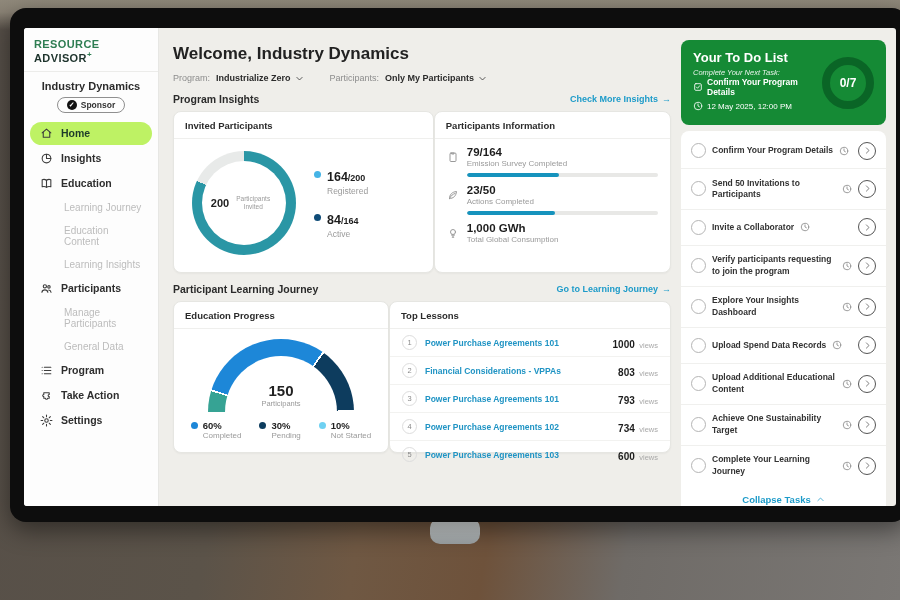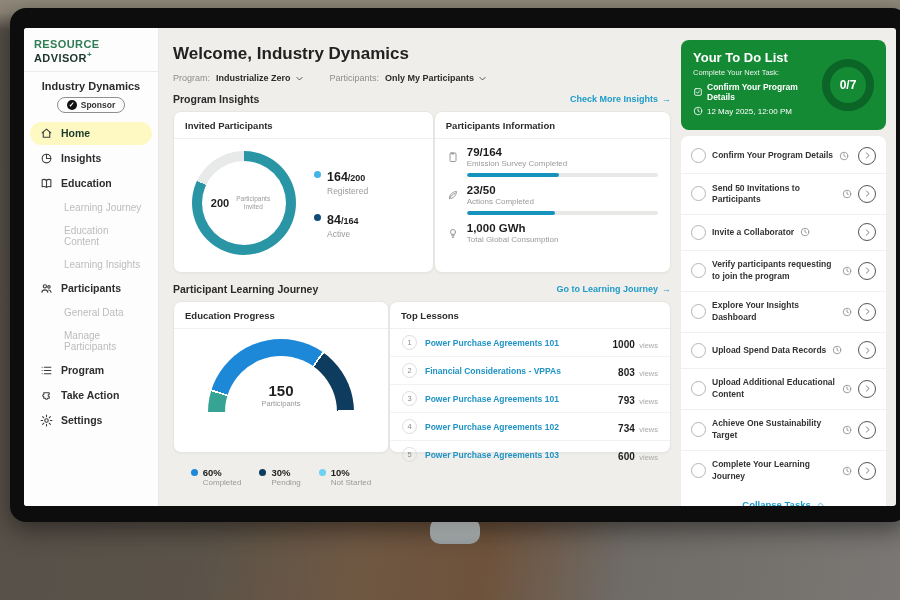--- a/index.html
+++ b/index.html
@@ -21,21 +21,21 @@
     border-bottom:1px solid #ececea;}
   .logo .g{color:#2e7d52;}.logo .d{color:#1d332c;}.logo sup{color:#2e7d52;font-size:8px;}
   .org{ text-align:center;font-size:11px;font-weight:bold;color:#2c2c2c;margin-top:8px;}
   .sponsor{margin:5px auto 8px;display:flex;align-items:center;gap:4px;width:max-content;
     border:1px solid #8f8f8f;border-radius:10px;padding:2px 9px;font-size:8.5px;font-weight:bold;color:#333;}
   .sponsor .ic{width:10px;height:10px;border-radius:50%;background:#111;color:#fff;display:flex;
     align-items:center;justify-content:center;font-size:7px;}
   .nav{display:flex;flex-direction:column;}
   .nav-item{display:flex;align-items:center;gap:8px;font-size:10.5px;font-weight:bold;color:#2e2e2e;
     padding:5px 10px;margin:1px 6px;cursor:pointer;}
-  .nav-item.active{background:#fef9c3;border-radius:12px;color:#1d3b2a;}
+  .nav-item.active{background:#bef264;border-radius:12px;color:#1d3b2a;}
   .nav-item.sub{font-weight:normal;color:#bcbcbc;padding-left:34px;font-size:10px;}
   .nav-item .nico{width:13px;height:13px;color:#3c3c3c;flex:none;display:inline-flex;}
   .nav-item .nico svg{width:13px;height:13px;}
 
   
   .main{flex:1;display:flex;padding:6px 10px 0 14px;gap:10px;min-width:0;}
   .centercol{flex:1;min-width:0;}
   .welcome{font-size:17px;font-weight:bold;color:#222;margin:10px 0 9px;}
   .filters{display:flex;align-items:center;gap:26px;font-size:9px;margin-bottom:10px;}
   .filters .lbl{color:#8d8d8d;}
@@ -80,42 +80,42 @@
   
   .card-edu{width:214px;flex:none;height:150px;}
   .gauge-wrap{display:flex;flex-direction:column;align-items:center;padding-top:10px;}
   .gauge{width:146px;height:74px;overflow:hidden;position:relative;}
   .gauge .gc{width:146px;height:146px;border-radius:50%;}
   .gauge .gh{position:absolute;left:17px;top:17px;width:112px;height:112px;border-radius:50%;background:#fff;
     display:flex;flex-direction:column;align-items:center;padding-top:26px;box-sizing:border-box;}
   .gauge .gv{font-size:15px;font-weight:bold;color:#222;}
   .gauge .gl{font-size:7.5px;color:#9a9a9a;}
   .glegend{display:flex;gap:18px;margin-top:7px;}
-  .gli{display:flex;gap:5px;margin-top:47px;}
+  .gli{display:flex;gap:5px;}
   .gli .ldot{margin-top:2px;}
   .gpc{font-size:9.5px;font-weight:bold;color:#222;}
   .gla{font-size:8px;color:#9a9a9a;}
 
   
   .card-lessons{flex:1;height:150px;}
   .lesson{display:flex;align-items:center;gap:8px;padding:4.5px 12px;border-bottom:1px solid #f2f2f0;}
   .lesson:last-child{border-bottom:none;}
   .rank{width:13px;height:13px;border-radius:50%;border:1px solid #ddd;color:#8a8a8a;font-size:7.5px;
     display:flex;align-items:center;justify-content:center;flex:none;}
   .lname{flex:1;font-size:8.5px;font-weight:bold;color:#2094c4;cursor:pointer;
     white-space:nowrap;overflow:hidden;text-overflow:ellipsis;}
   .views b{font-size:10px;color:#1d1d1d;}
   .views span{font-size:7.5px;color:#a8a8a8;}
 
   
   .rightcol{width:205px;flex:none;padding-top:6px;}
   .todo-head{background:#158a35;border-radius:8px;color:#fff;padding:10px 12px;display:flex;
     justify-content:space-between;align-items:center;}
   .th-title{font-size:13px;font-weight:bold;margin-bottom:3px;}
-  .th-sub{font-size:7.5px;opacity:.9;margin-bottom:5px;}
+  .th-sub{font-size:7.5px;opacity:.9;font-style:italic;}
   .th-line{display:flex;align-items:center;gap:4px;font-size:8.5px;font-weight:bold;margin-bottom:4px;}
   .th-line.dim{font-weight:normal;font-size:8px;}
   .th-line .tic{width:10px;height:10px;display:inline-flex;}
   .th-line .tic svg{width:10px;height:10px;}
   .th-badge{width:52px;height:52px;border-radius:50%;border:8px solid #0a6526;box-sizing:border-box;
     display:flex;align-items:center;justify-content:center;font-size:12px;font-weight:bold;flex:none;}
   .todo-card{background:#fff;border-radius:8px;margin-top:6px;padding:2px 0;}
   .task{display:flex;align-items:center;gap:6px;padding:8.5px 10px;border-bottom:1px solid #f0f0ee;}
   .task:last-of-type{border-bottom:none;}
   .tcheck{width:13px;height:13px;border-radius:50%;border:1.5px solid #b5b5b5;flex:none;cursor:pointer;}
@@ -189,24 +189,24 @@
               <svg viewBox="0 0 24 24" fill="none" stroke="currentColor" stroke-width="2" stroke-linecap="round" stroke-linejoin="round">
                 <circle cx="9" cy="8" r="3"></circle>
                 <path d="M3.5 19c.5-3 3-4.5 5.5-4.5s5 1.5 5.5 4.5"></path>
                 <circle cx="16.5" cy="9" r="2.3"></circle>
                 <path d="M16 14.8c2.3.2 4 1.8 4.4 4.2"></path>
               </svg>
             </span>
             <span>Participants</span>
           </div>
           <div class="nav-item sub">
+            <span>Manage Participants</span>
+          </div>
+          <div class="nav-item sub">
             <span>General Data</span>
-          </div>
-          <div class="nav-item sub">
-            <span>Manage Participants</span>
           </div>
           <div class="nav-item">
             <span class="nico">
               <svg viewBox="0 0 24 24" fill="none" stroke="currentColor" stroke-width="2" stroke-linecap="round" stroke-linejoin="round">
                 <path d="M8 6h12M8 12h12M8 18h12"></path>
                 <path d="M4 6h.01M4 12h.01M4 18h.01"></path>
               </svg>
             </span>
             <span>Program</span>
           </div>

